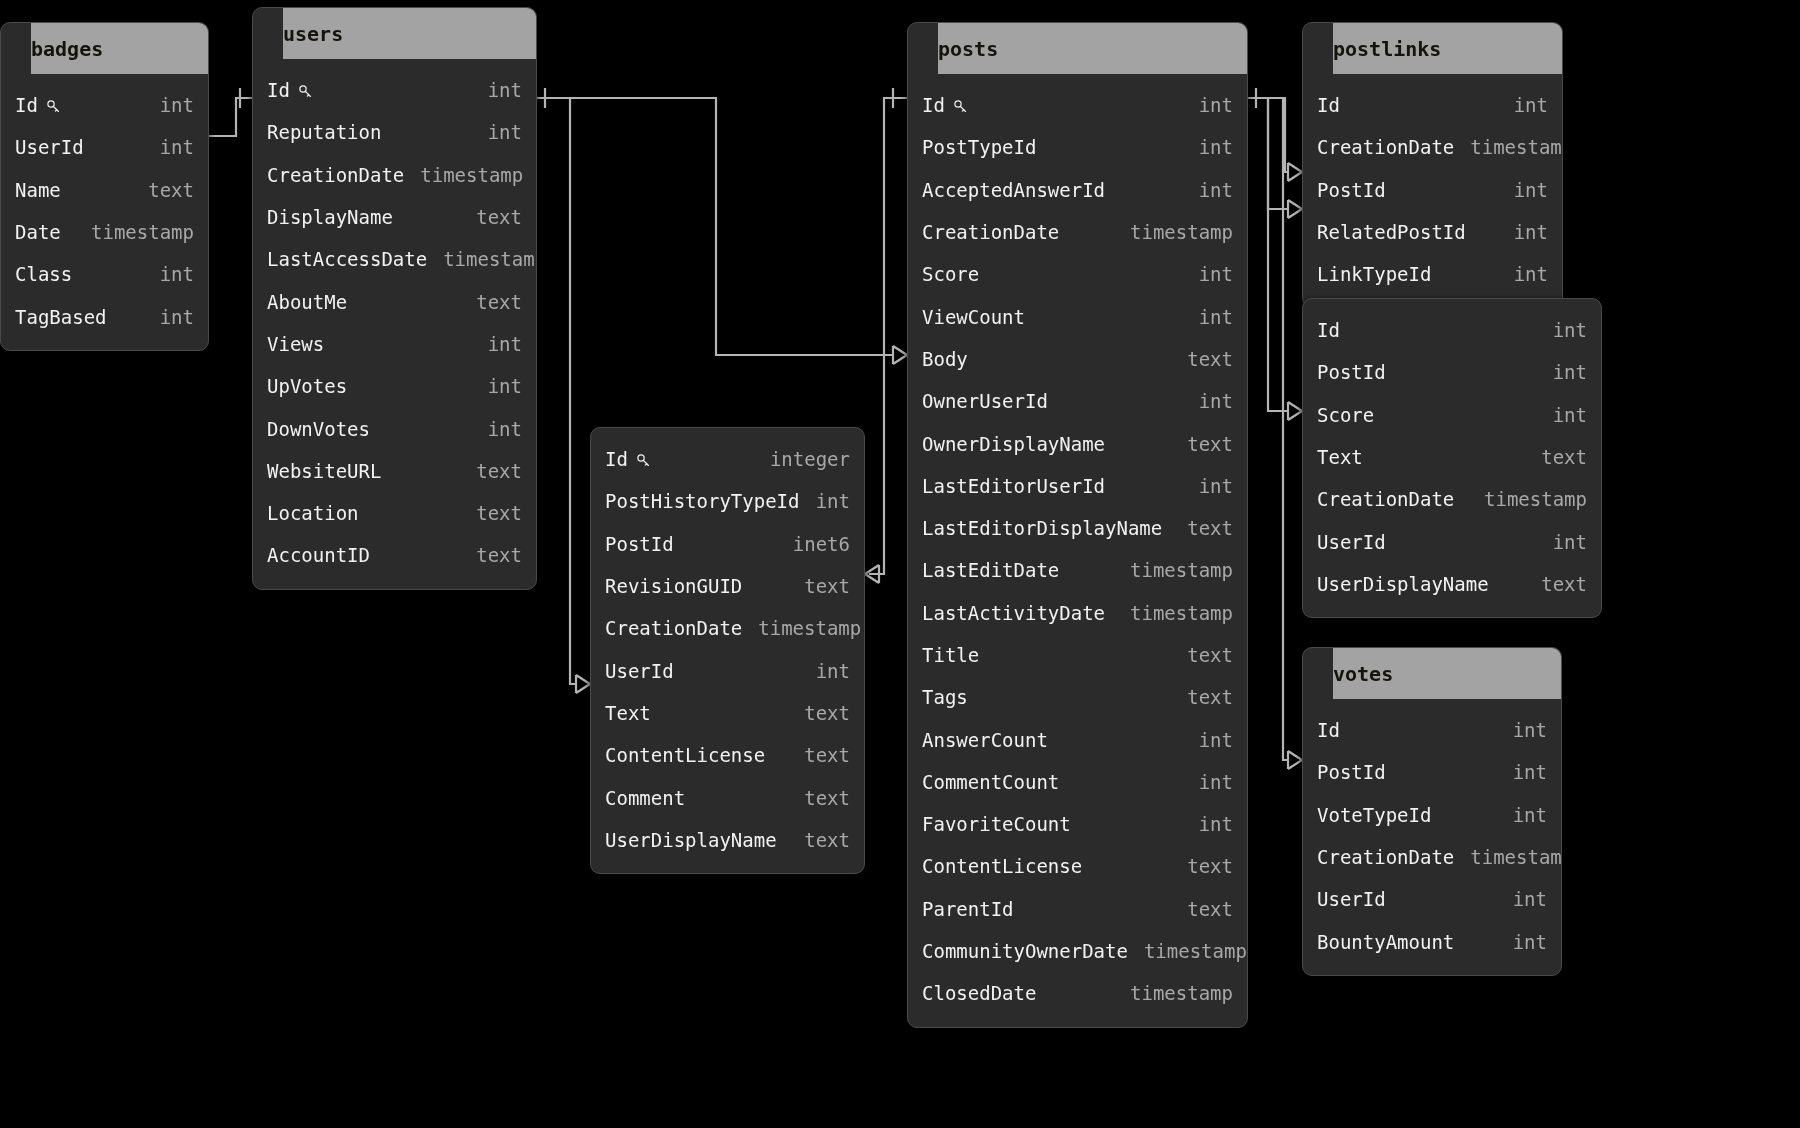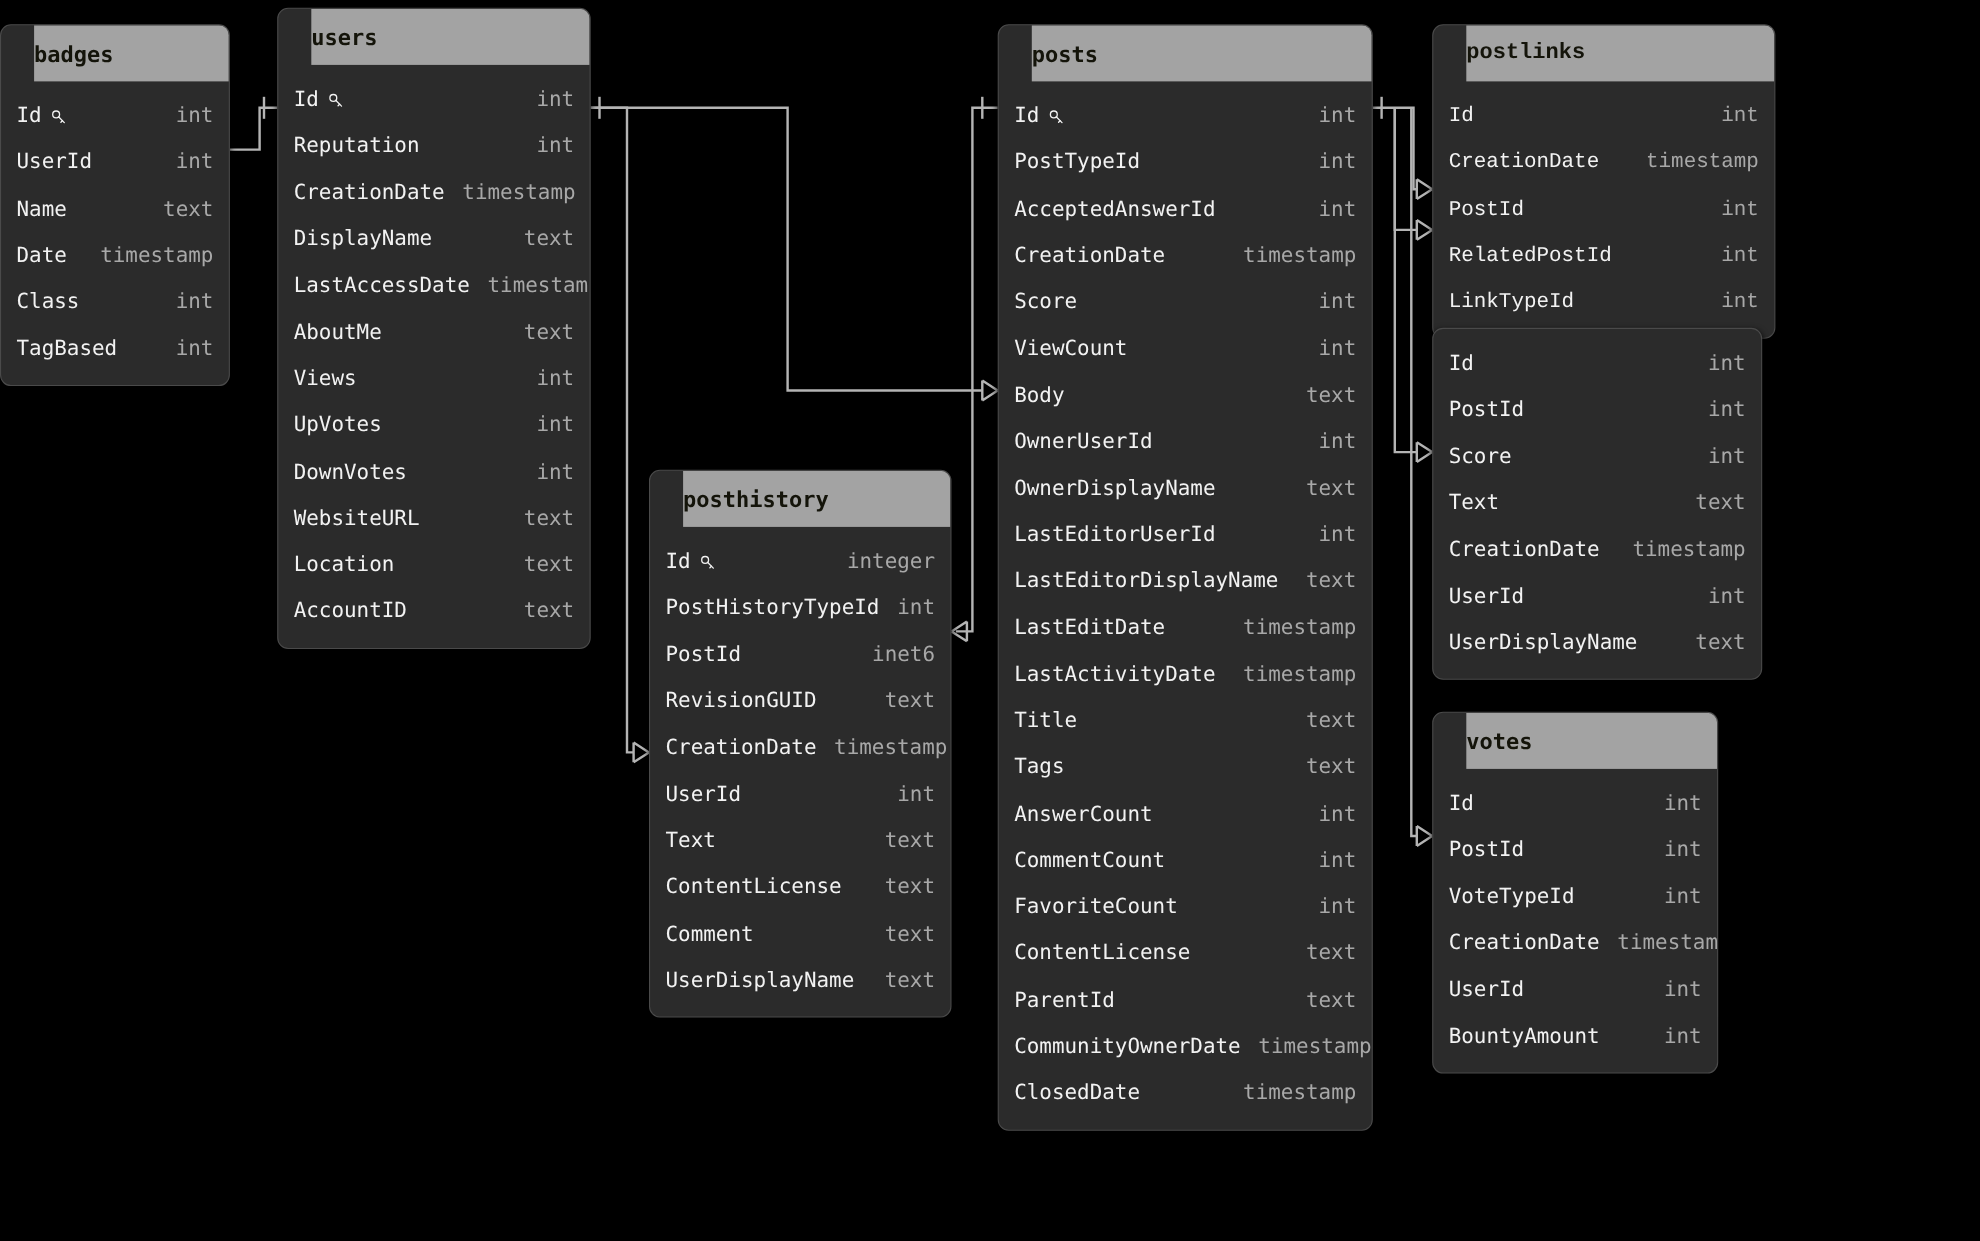--- a/index.html
+++ b/index.html
@@ -248,21 +248,20 @@
           </div>
           <div class="field-row">
             <div class="field-name">
               <span>AccountID</span>
             </div>
             <div class="field-type">text</div>
           </div>
         </div>
       </div>
       <div class="entity" style="left: 590px; top: 427px; width: 275px;">
-        <div class="entity-header">posthistory</div>
         <div class="entity-body">
           <div class="field-row">
             <div class="field-name">
               <span>Id</span>
               <span class="key-icon">
   <svg viewBox="0 0 24 24" width="17" height="17" fill="none" stroke="#f2f2f2" stroke-width="1.7" stroke-linecap="round" stroke-linejoin="round">
     <circle cx="8.5" cy="8.5" r="4.4"></circle>
     <path d="M11.6 11.6 L19 19"></path>
     <path d="M16.6 16.6 L14.6 18.6"></path>
   </svg>
@@ -463,21 +462,21 @@
             <div class="field-type">timestamp</div>
           </div>
           <div class="field-row">
             <div class="field-name">
               <span>ClosedDate</span>
             </div>
             <div class="field-type">timestamp</div>
           </div>
         </div>
       </div>
-      <div class="entity" style="left: 1302px; top: 22px; width: 312px; font-family: Liberation Mono, monospace;">
+      <div class="entity" style="left: 1302px; top: 22px; width: 261px;">
         <div class="entity-header">postlinks</div>
         <div class="entity-body">
           <div class="field-row">
             <div class="field-name">
               <span>Id</span>
             </div>
             <div class="field-type">int</div>
           </div>
           <div class="field-row">
             <div class="field-name">

